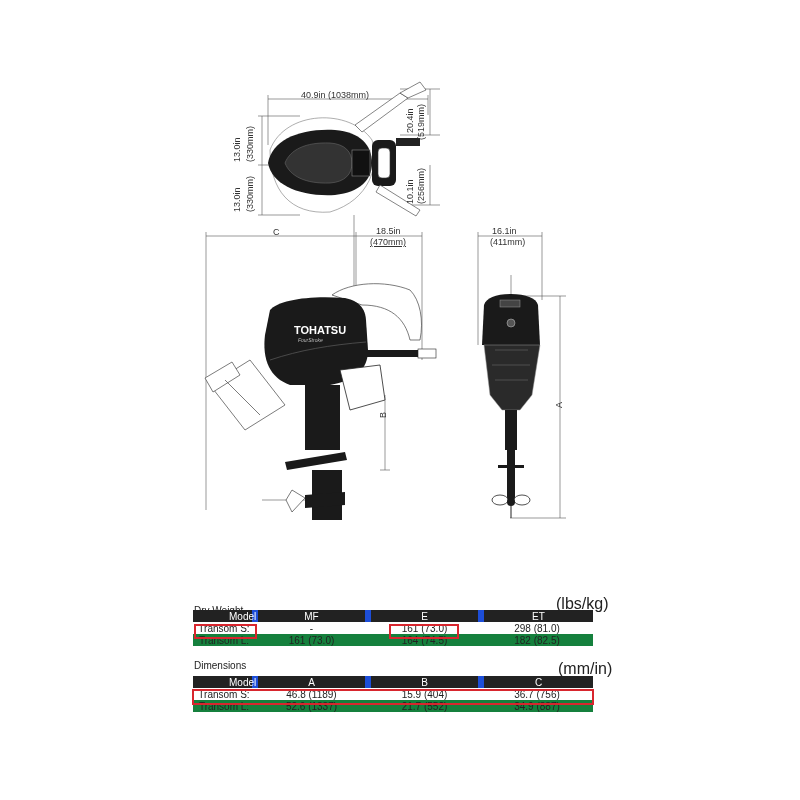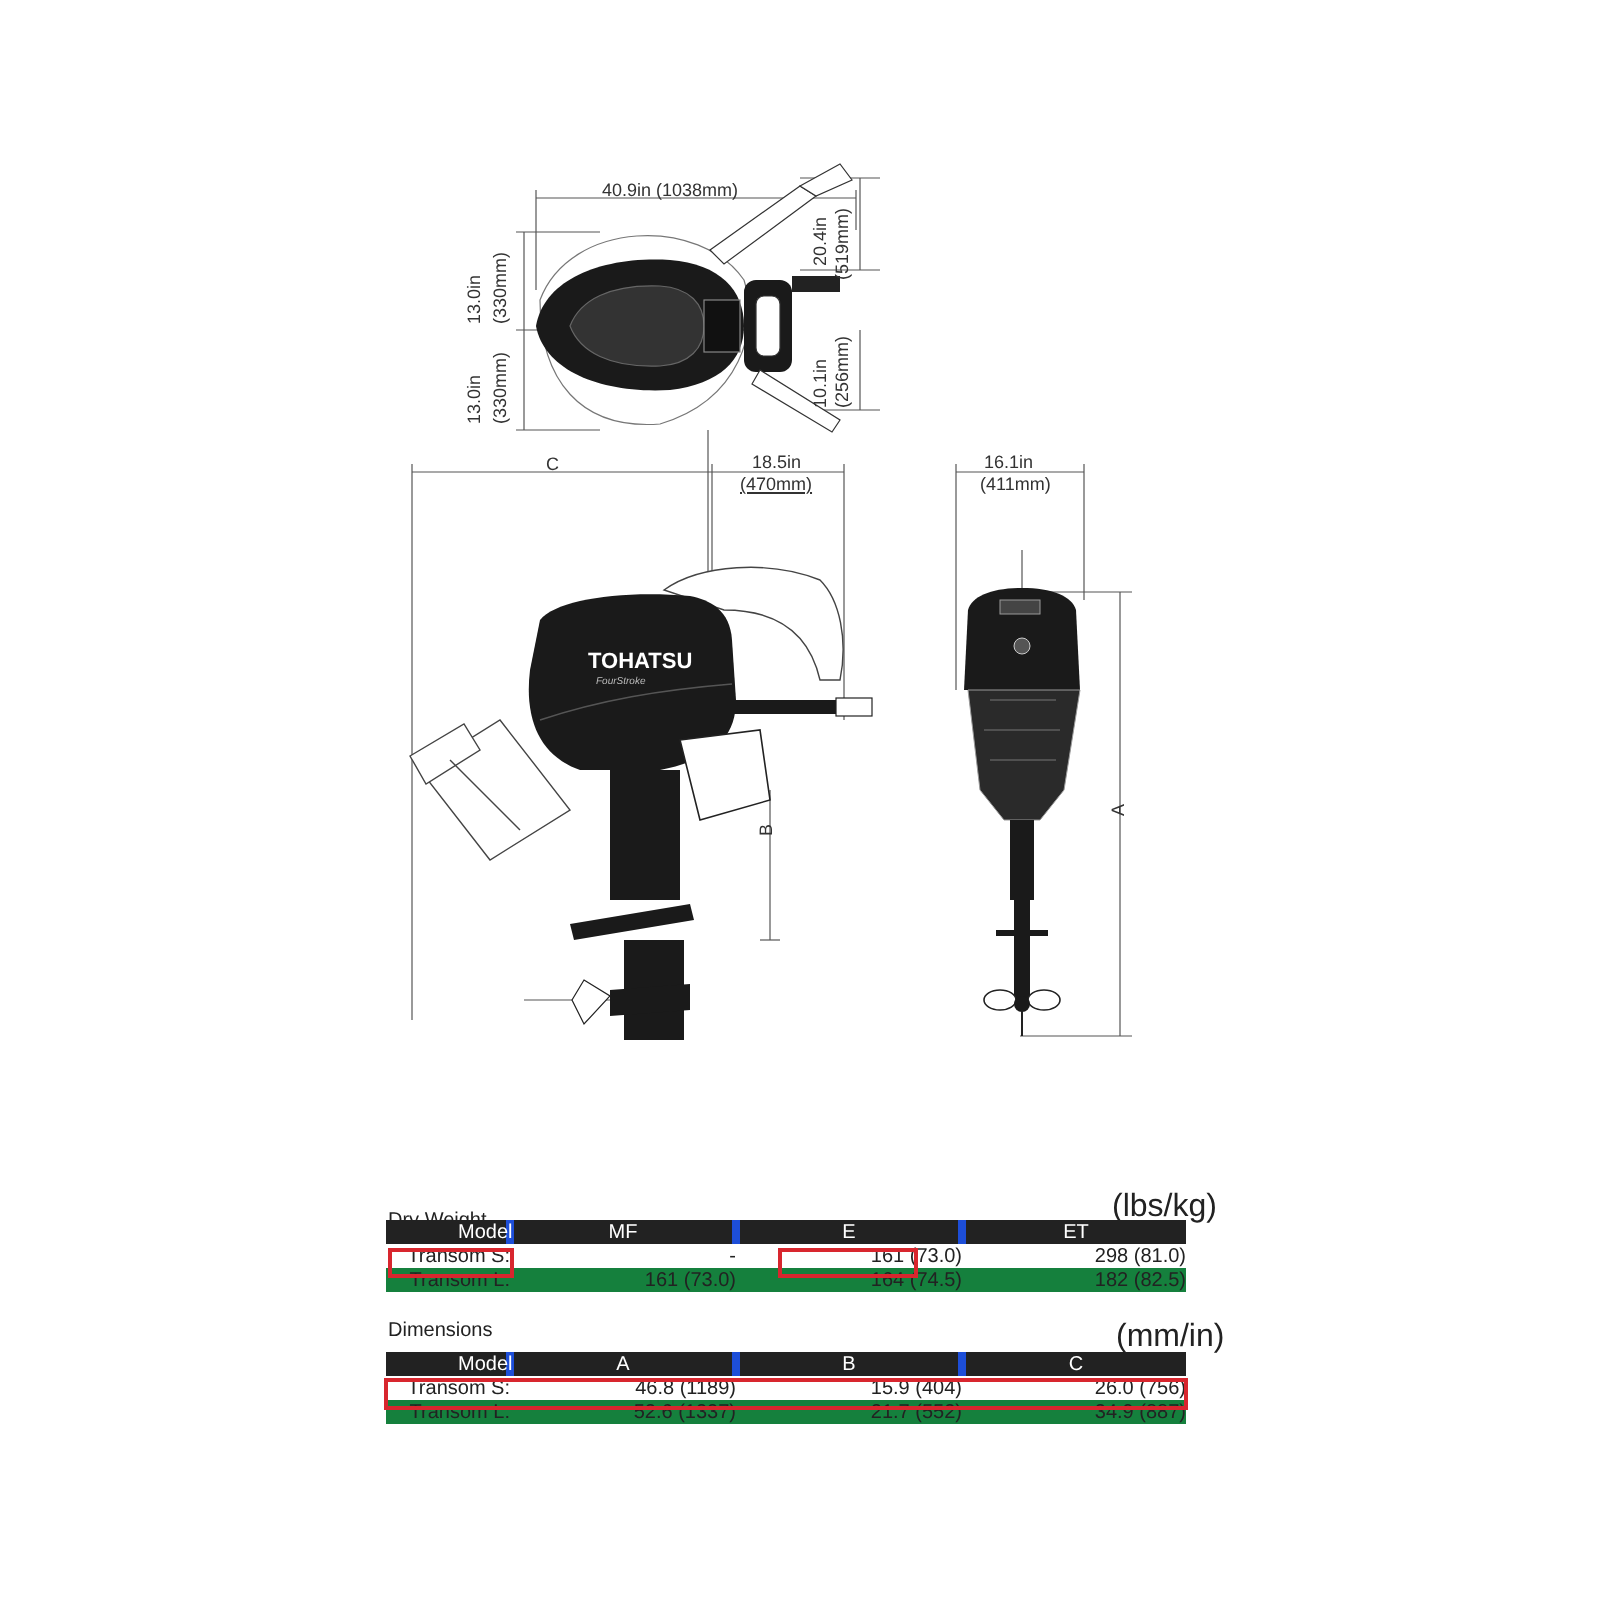--- a/index.html
+++ b/index.html
@@ -4,23 +4,23 @@
 <style>
   html,body{margin:0;padding:0;background:#fff;}
   body{width:800px;height:800px;position:relative;overflow:hidden;font-family:"Liberation Sans",sans-serif;color:#222;}
   .abs{position:absolute;}
   .dimtxt{font-size:9px;color:#333;font-family:"Liberation Sans",sans-serif;white-space:nowrap;}
   .vtxt{transform:rotate(-90deg);transform-origin:left top;}
   svg{position:absolute;left:0;top:0;}
   .tbl-title{position:absolute;font-size:10px;color:#222;}
   .tbl-unit{position:absolute;font-size:16px;color:#222;}
   table.spec{position:absolute;border-collapse:collapse;font-size:10px;table-layout:fixed;}
-  table.spec th{background:#222;color:#fff;font-weight:normal;height:12px;padding:0;text-align:center;border-left:4px solid #1d4ed8;}
+  table.spec th{background:#222;color:#fff;font-weight:normal;height:12px;padding:0;text-align:center;border-left:6px solid #1d4ed8;}
   table.spec th:first-child{border-left:none;padding-left:36px;}
-  table.spec td{height:12px;padding:0;text-align:right;color:#222;margin-top:41px;}
+  table.spec td{height:12px;padding:0;text-align:center;color:#222;margin-top:41px;}
   table.spec tr.alt td{background:#15803d;}
   .hl{position:absolute;border:2px solid #d8262e;box-sizing:border-box;}
 </style>
 </head>
 <body>
 
 <svg width="800" height="590" viewBox="0 0 800 590">
 
   <g stroke="#555" stroke-width="0.6" fill="none">
 
@@ -178,21 +178,21 @@
       <tr>
     <th>Model</th>
     <th>A</th>
     <th>B</th>
     <th>C</th>
   </tr>
   <tr>
     <td>Transom S:</td>
     <td>46.8 (1189)</td>
     <td>15.9 (404)</td>
-    <td>26.0 (756)</td>
+    <td>36.7 (756)</td>
   </tr>
   <tr class="alt">
     <td>Transom L:</td>
     <td>52.6 (1337)</td>
     <td>21.7 (552)</td>
     <td>34.9 (887)</td>
   </tr>
 </tbody>
   </table>
 <div class="hl" style="left:192px;top:689px;width:402px;height:16px;"></div>

